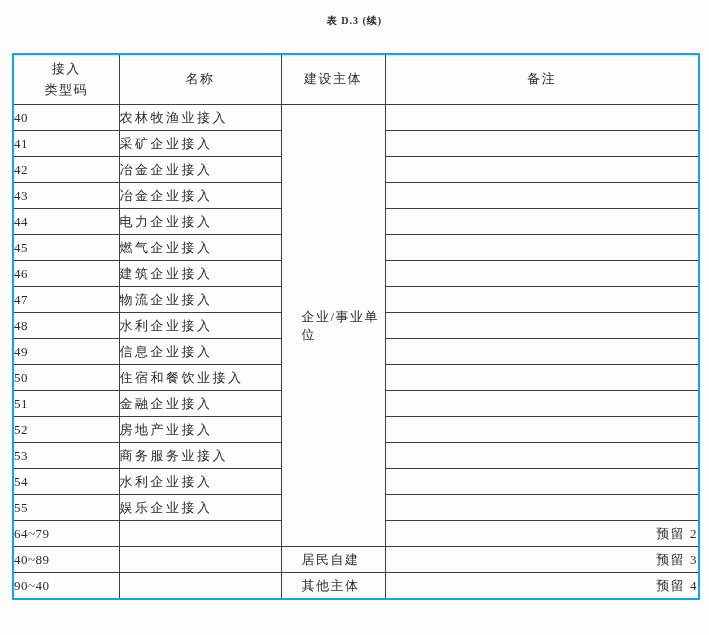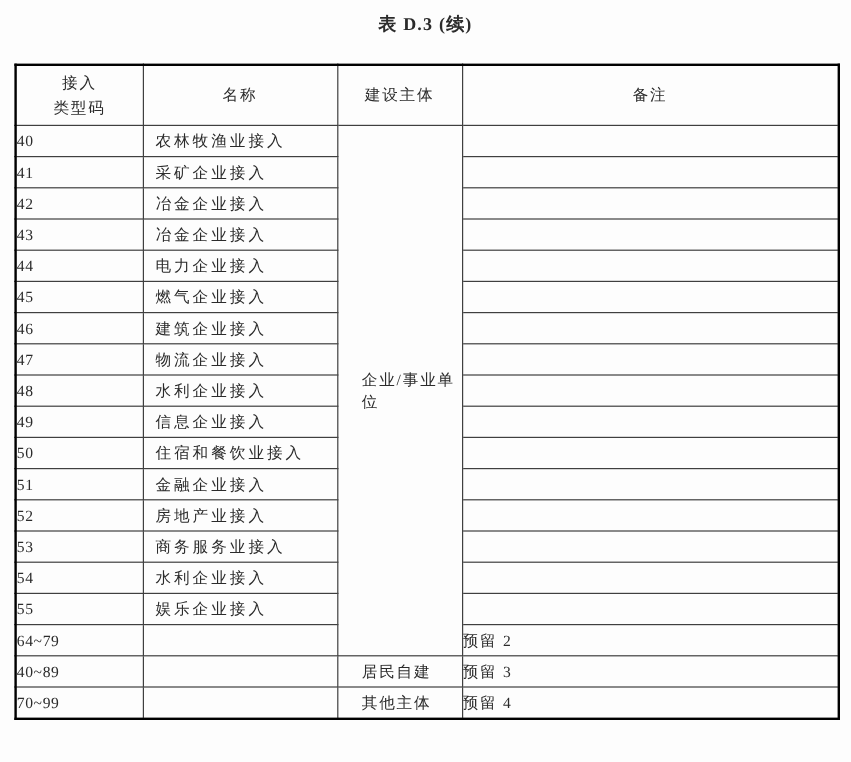--- a/index.html
+++ b/index.html
@@ -8,31 +8,31 @@
     width: 709px;
     height: 635px;
     background: #fdfdfd;
     font-family: "Liberation Serif", "DejaVu Serif", serif;
     color: #2b2b2b;
     overflow: hidden;
   }
   .page-title {
     padding-top: 12px;
     text-align: center;
-    font-size: 15px;
+    font-size: 10px;
     font-weight: bold;
     letter-spacing: 1px;
     line-height: 18px;
   }
   table.doc-table {
     margin: 23px 14px 0 12px;
     width: 686px;
     border-collapse: collapse;
     table-layout: fixed;
-    border: 2px solid #000000;
+    border: 2px solid #0ea5e9;
   }
   col.c-code   { width: 106px; }
   col.c-name   { width: 162px; }
   col.c-entity { width: 104px; }
   col.c-remark { width: 314px; }
   th, td {
     border: 1px solid #3f3f3f;
     font-size: 13px;
     font-weight: normal;
     padding: 0;
@@ -41,23 +41,23 @@
   thead th {
     height: 49px;
     text-align: center;
     vertical-align: middle;
     white-space: pre-line;
     line-height: 1.55;
     letter-spacing: 1.5px;
   }
   tbody td { height: 25px; vertical-align: middle; }
   td.cell-code   { letter-spacing: 0.5px; }
-  td.cell-name   { text-align: left; padding-left: 10px; letter-spacing: 2.5px; }
+  td.cell-name   { text-align: left; letter-spacing: 2.5px; }
   td.cell-entity { text-align: left; padding-left: 20px;  letter-spacing: 1.5px; }
-  td.cell-remark { text-align: left; letter-spacing: 1.5px; }
+  td.cell-remark { text-align: right; padding-left: 10px; letter-spacing: 1.5px; }
 </style>
 </head>
 <body>
 
 <div class="page-title">表 D.3 (续)</div>
 
 <table class="doc-table">
   <colgroup>
     <col class="c-code">
       <col class="c-name">
@@ -160,19 +160,19 @@
       <td class="cell-name"></td>
       <td class="cell-remark">预留 2</td>
     </tr>
     <tr>
       <td class="cell-code">40~89</td>
       <td class="cell-name"></td>
       <td class="cell-entity">居民自建</td>
       <td class="cell-remark">预留 3</td>
     </tr>
     <tr>
-      <td class="cell-code">70~99</td>
+      <td class="cell-code">90~40</td>
       <td class="cell-name"></td>
       <td class="cell-entity">其他主体</td>
       <td class="cell-remark">预留 4</td>
     </tr>
   </tbody>
 </table>
 
 </body></html>

